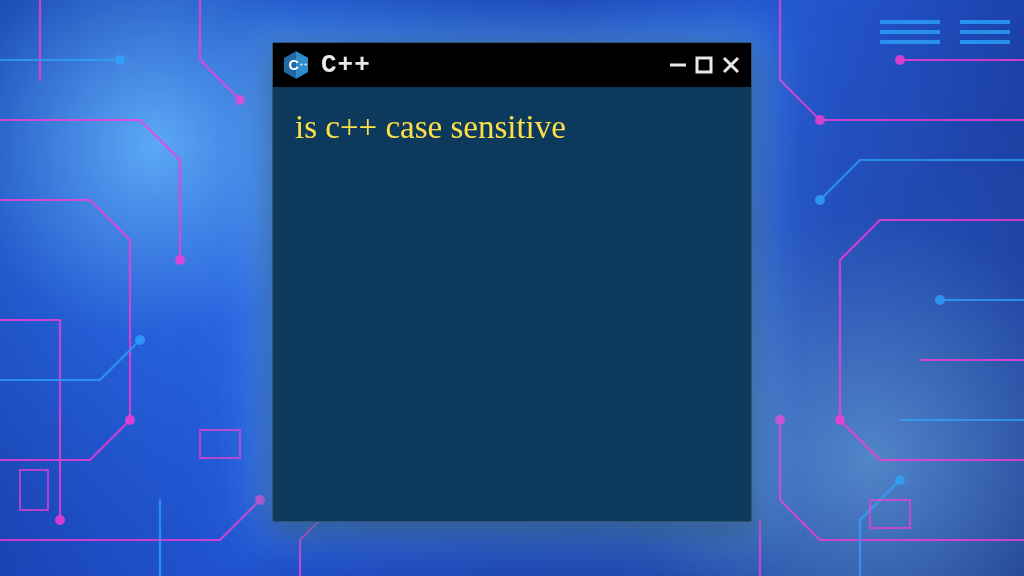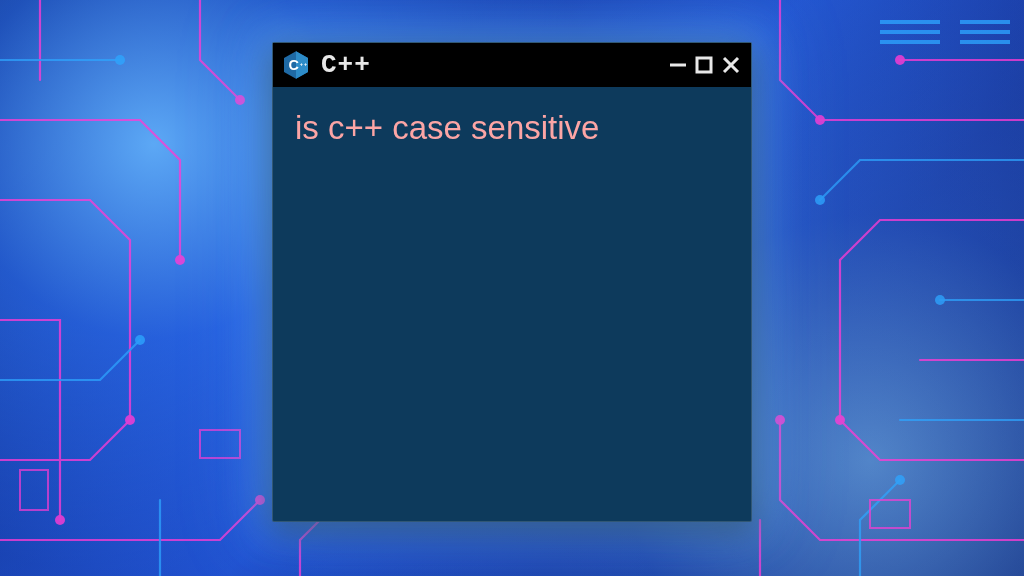--- a/index.html
+++ b/index.html
@@ -89,24 +89,24 @@
       display: inline-flex;
       align-items: center;
       justify-content: center;
     }
     .ctrl.min { width: 18px; }
     .ctrl.max svg, .ctrl.close svg { display:block; }
 
     .content {
       flex: 1;
       padding: 20px 22px;
-      color: #fca5a5;
+      color: #fde047;
       font-size: 33px;
       line-height: 1.25;
-      font-family: Liberation Sans, sans-serif;
+      font-family: Liberation Serif, serif;
       white-space: pre-wrap;
       word-break: break-word;
     }
   </style>
 </head>
 <body>
 
 <div class="circuit-bg"></div>
 
 <svg class="circuit-lines" viewBox="0 0 1024 576" preserveAspectRatio="none">

